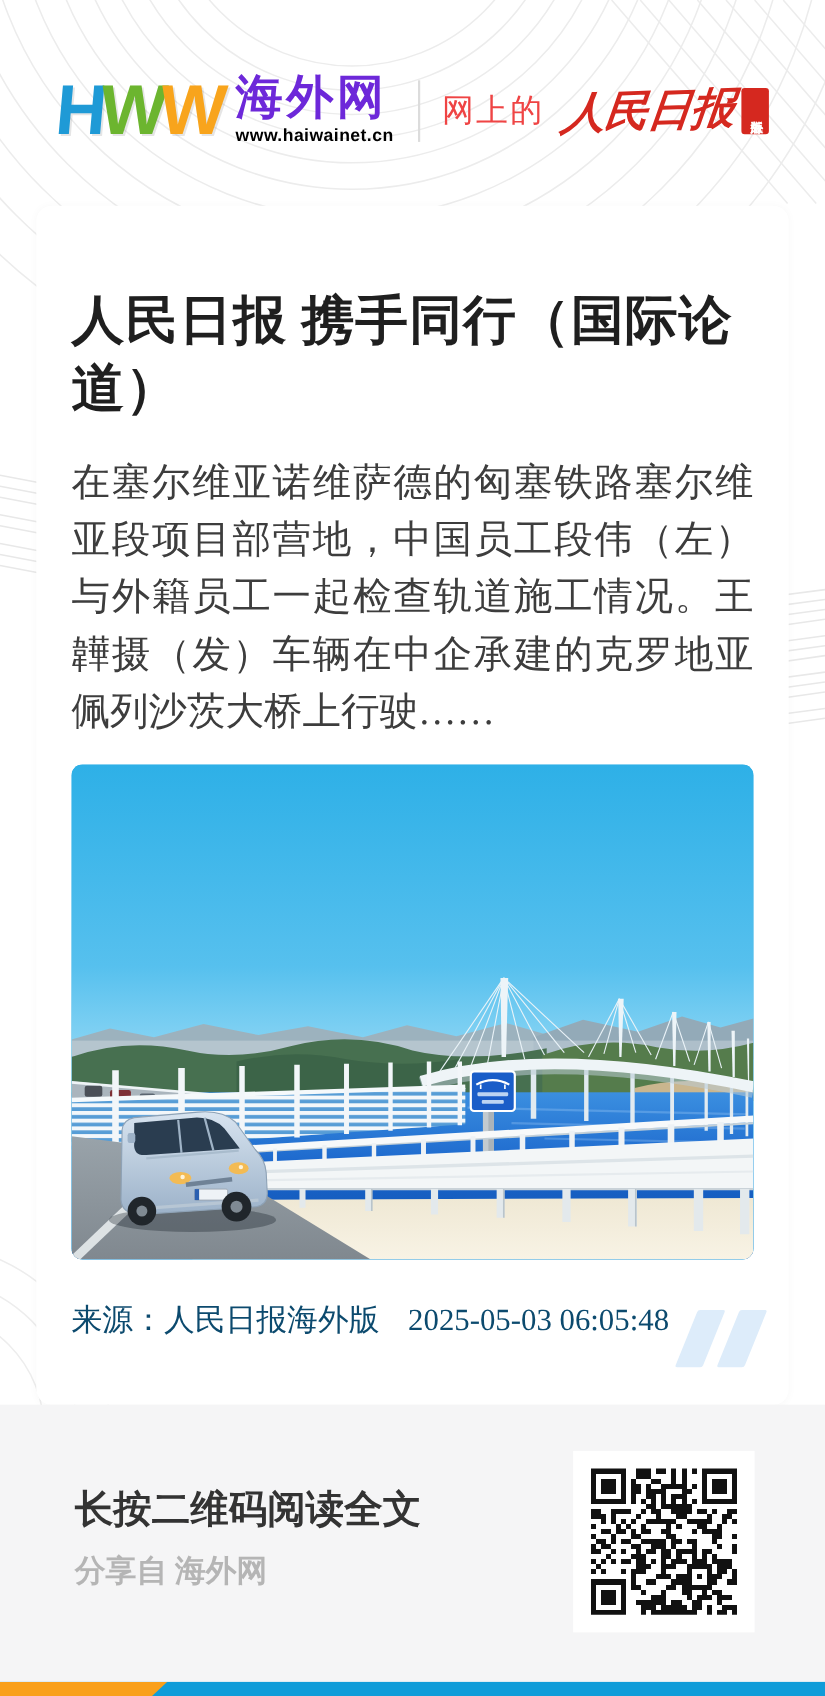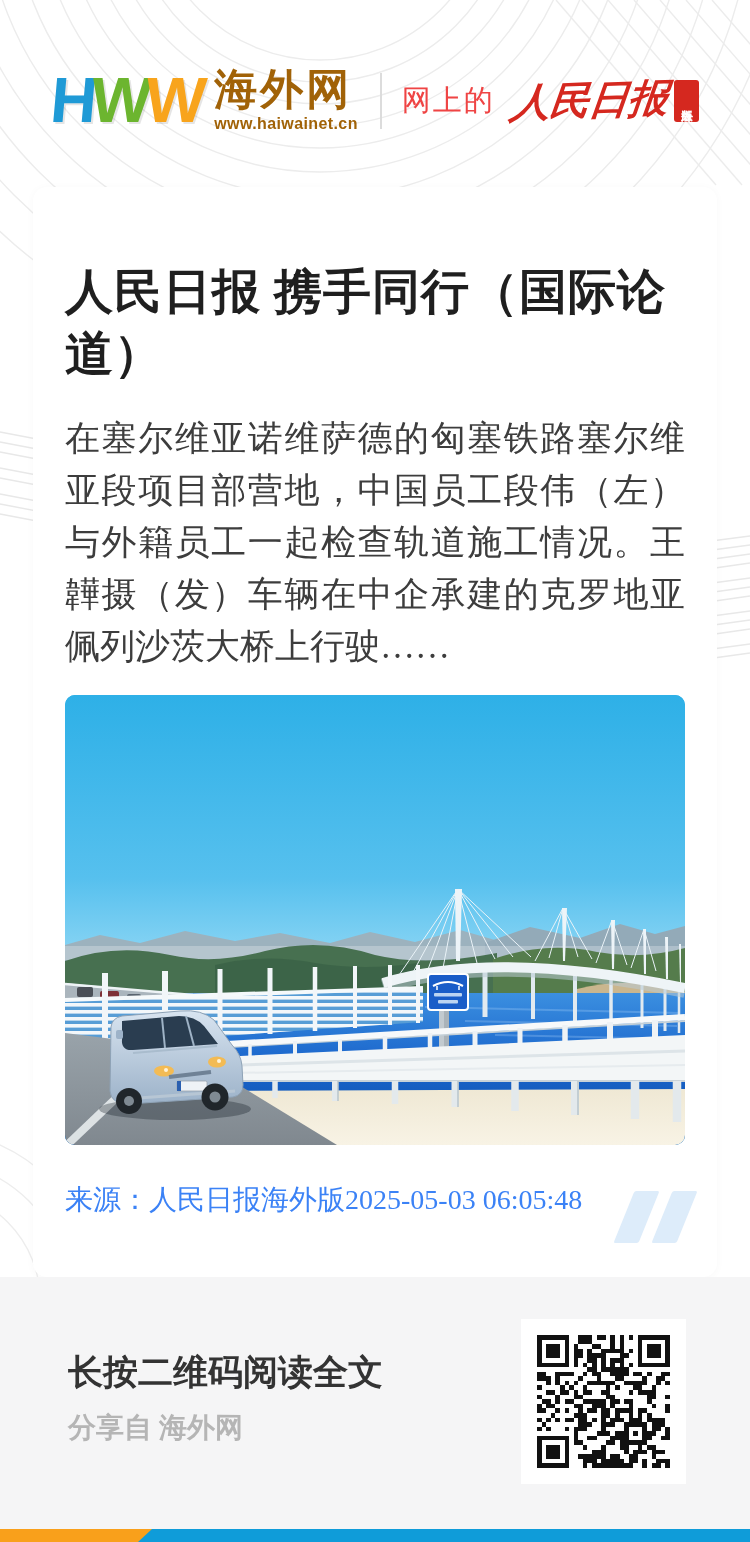--- a/index.html
+++ b/index.html
@@ -11,43 +11,43 @@
   .header{position:absolute;left:0;top:0;width:750px;height:187px;z-index:1;
           display:flex;align-items:center;justify-content:center;}
   .logo-row{display:flex;align-items:center;margin-top:14px;}
   .hww{display:flex;align-items:flex-end;font-weight:900;font-size:64px;line-height:0.92;
        letter-spacing:-6px;transform:skewX(-5deg);
        text-shadow:2px 2px 0 rgba(0,0,0,0.10);}
   .hww .l1{color:#1f9ad6;}
   .hww .l2{color:#6cb52f;}
   .hww .l3{color:#f8a41c;}
   .site{margin-left:14px;display:flex;flex-direction:column;align-items:flex-start;}
-  .site-name{font-size:43px;font-weight:900;color:#a16207;letter-spacing:3px;line-height:1;}
-  .site-url{font-size:16px;font-weight:700;color:#a16207;margin-top:4px;letter-spacing:0.4px;}
+  .site-name{font-size:43px;font-weight:900;color:#6d28d9;letter-spacing:3px;line-height:1;}
+  .site-url{font-size:16px;font-weight:700;color:#000000;margin-top:4px;letter-spacing:0.4px;}
   .v-divider{width:2px;height:56px;background:#dcdcdc;margin:0 20px 0 22px;}
   .tagline{font-size:29px;color:#ef4444;letter-spacing:2px;font-family:Liberation Serif, serif;}
   .brand{display:inline-block;font-family:"Liberation Serif","DejaVu Serif",serif;
          font-size:40px;font-weight:900;font-style:italic;color:#d5281f;margin-left:16px;
          transform:skewX(-8deg) rotate(-2deg);letter-spacing:-1px;}
   .brand-badge{width:25px;height:42px;background:#d5281f;color:#ffffff;border-radius:3px;
          margin-left:7px;font-size:11.5px;font-weight:700;line-height:1.15;
          writing-mode:vertical-rl;text-orientation:upright;
          display:flex;align-items:center;justify-content:center;}
   
   .card{position:absolute;left:33px;top:187px;width:684px;height:1090px;background:#ffffff;
         border-radius:14px;z-index:2;box-shadow:0 1px 8px rgba(0,0,0,0.03);}
   .card-inner{padding:0 32px;position:relative;height:100%;}
   .title{margin:0;padding-top:74px;font-family:"Liberation Serif","DejaVu Serif",serif;
          font-size:48px;line-height:62px;font-weight:700;color:#1f1f1f;letter-spacing:1px;}
   .excerpt{margin:28px 0 0;font-family:Liberation Serif, serif;
          font-size:35px;line-height:52px;color:#3d3d3d;text-align:justify;}
   .photo{margin-top:22px;width:620px;height:450px;border-radius:10px;overflow:hidden;
          position:relative;background:#2eb0e7;}
-  .meta{margin-top:36px;display:flex;align-items:baseline;
-        font-family:"Liberation Serif","DejaVu Serif",serif;font-size:28px;color:#3b82f6;}
+  .meta{margin-top:36px;display:flex;align-items:baseline;gap:26px;
+        font-family:"Liberation Serif","DejaVu Serif",serif;font-size:28px;color:#0c4a6e;}
   .quote{position:absolute;right:30px;top:1004px;display:flex;gap:13px;}
   .quote i{display:block;width:25px;height:52px;background:#ddecfa;border-radius:2px;
         transform:skewX(-22deg);}
   
   .footer{position:absolute;left:0;top:1277px;width:750px;height:265px;background:#f5f5f6;z-index:3;font-weight:bold;}
   .f-text{position:absolute;left:68px;top:72px;}
   .f-instr{font-family:"Liberation Serif","DejaVu Serif",serif;font-size:35px;color:#333333;}
   .f-share{font-family:"Liberation Serif","DejaVu Serif",serif;font-size:28px;color:#b5b5b5;margin-top:13px;}
   .qr-box{position:absolute;right:64px;top:42px;width:165px;height:165px;background:#ffffff;}
   .qr-box svg{position:absolute;left:16px;top:16px;}

